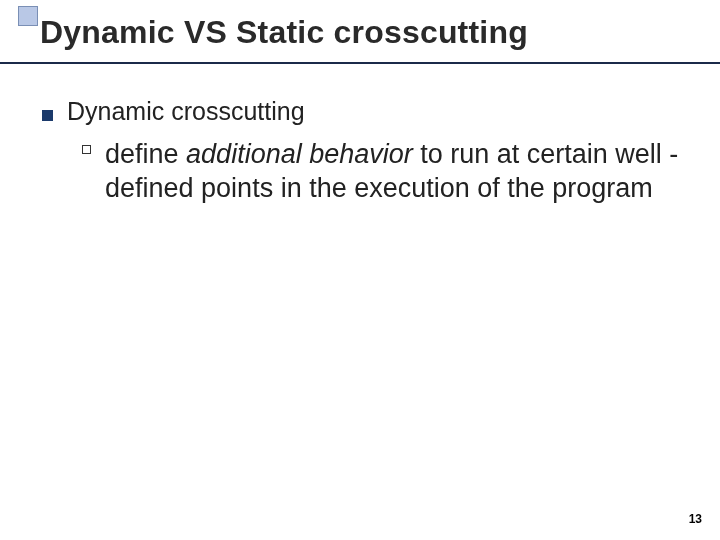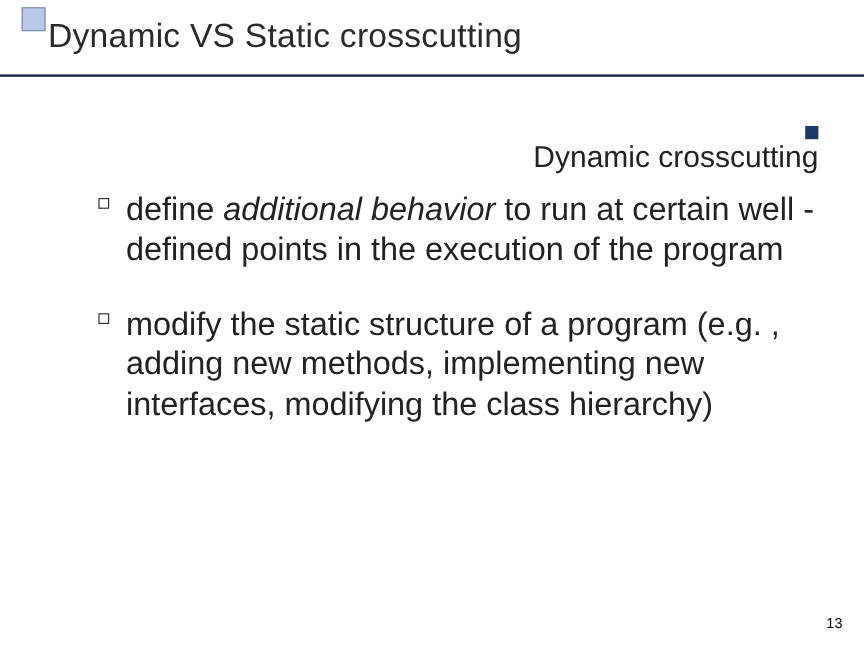--- a/index.html
+++ b/index.html
@@ -34,36 +34,35 @@
     left: 0;
     top: 62px;
     width: 720px;
     height: 0;
     border-top: 2px solid #1b2a4a;
   }
   .title {
     position: absolute;
     left: 40px;
     top: 14px;
-    font-size: 28px;
-    font-weight: 400;
+    font-size: 32px;
+    font-weight: 700;
     color: #2a2a2a;
     letter-spacing: 0.2px;
   }
   .body {
     position: absolute;
     left: 42px;
     top: 96px;
     width: 640px;
   }
   .lvl1 {
     display: flex;
-    align-items: flex-end;
+    align-items: center;
     margin-bottom: 12px;
-    flex-direction: column;
   }
   .bullet-sq {
     width: 11px;
     height: 11px;
     background: #1b3a6b;
     margin-top: 9px;
     flex: 0 0 auto;
   }
   .lvl1-text {
     font-size: 25px;
@@ -88,21 +87,21 @@
     font-size: 27px;
     margin-left: 14px;
     line-height: 1.25;
   }
   .ital { font-style: italic; }
   .page-num {
     position: absolute;
     right: 18px;
     bottom: 14px;
     font-size: 12px;
-    font-weight: normal;
+    font-weight: bold;
     color: #000;
     font-family: Arial, sans-serif;
   }
 </style>
 </head>
 <body>
 
 <div class="slide">
 
   <div class="accent-box"></div>
@@ -117,24 +116,18 @@
       <div class="bullet-sq"></div>
       <div class="lvl1-text">Dynamic crosscutting</div>
     </div>
     <div class="lvl2">
       <div class="bullet-open"></div>
       <div class="lvl2-text">
         <span>define </span><span class="ital">additional behavior</span><span> to run at certain well -defined points in the execution of the program</span>
       </div>
     </div>
 
-    <div class="lvl2">
-      <div class="bullet-open"></div>
-      <div class="lvl2-text">
-        <span>modify the static structure of a program (e.g. , adding new methods, implementing new interfaces, modifying the class hierarchy)</span><span class="ital"></span><span></span>
-      </div>
-    </div>
 
   </div>
 
   <div class="page-num">13</div>
 
 </div>
 
 </body></html>

